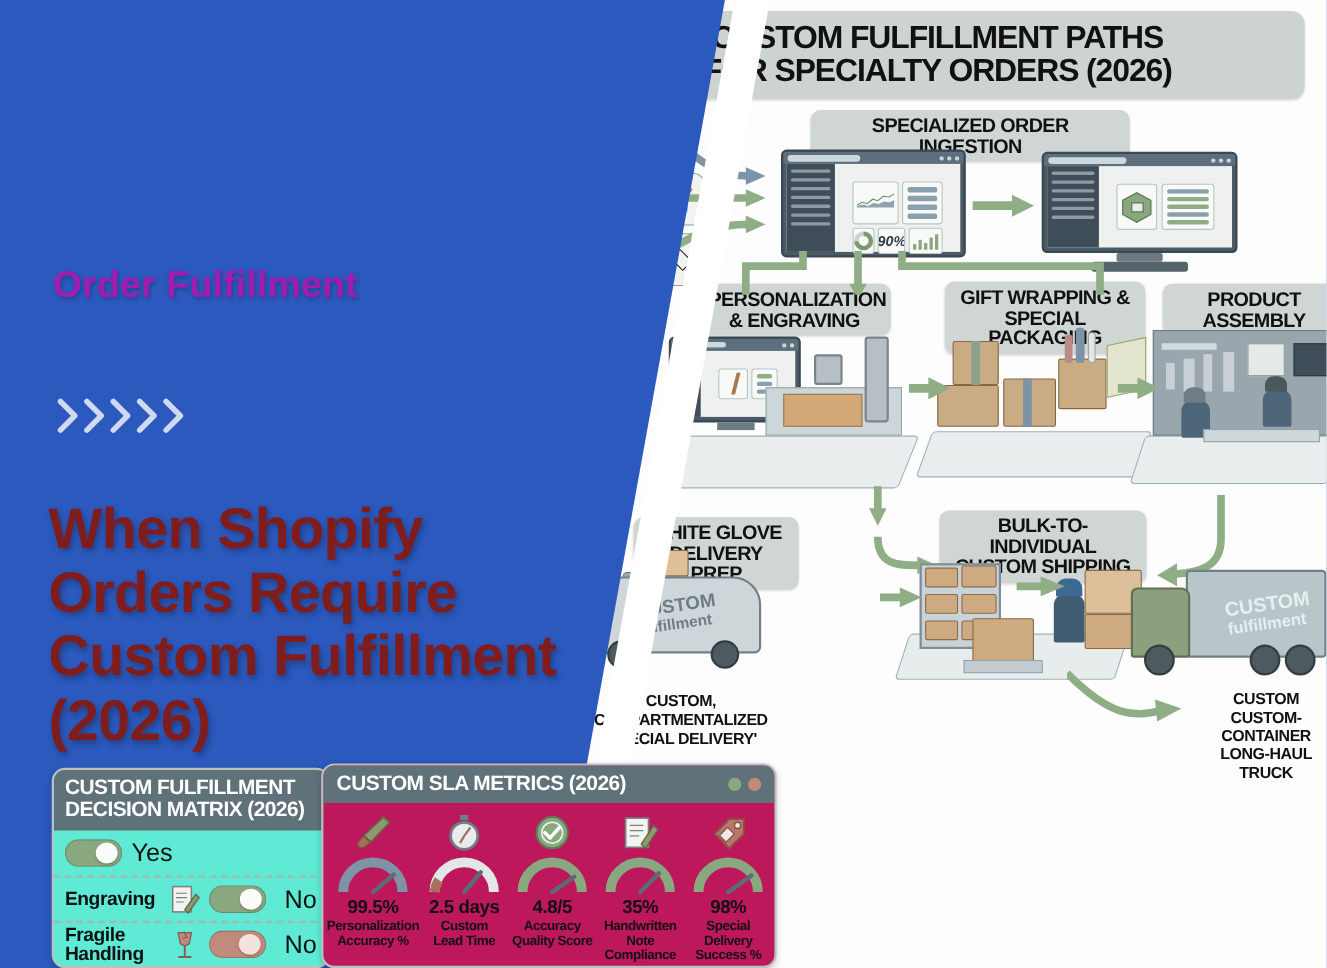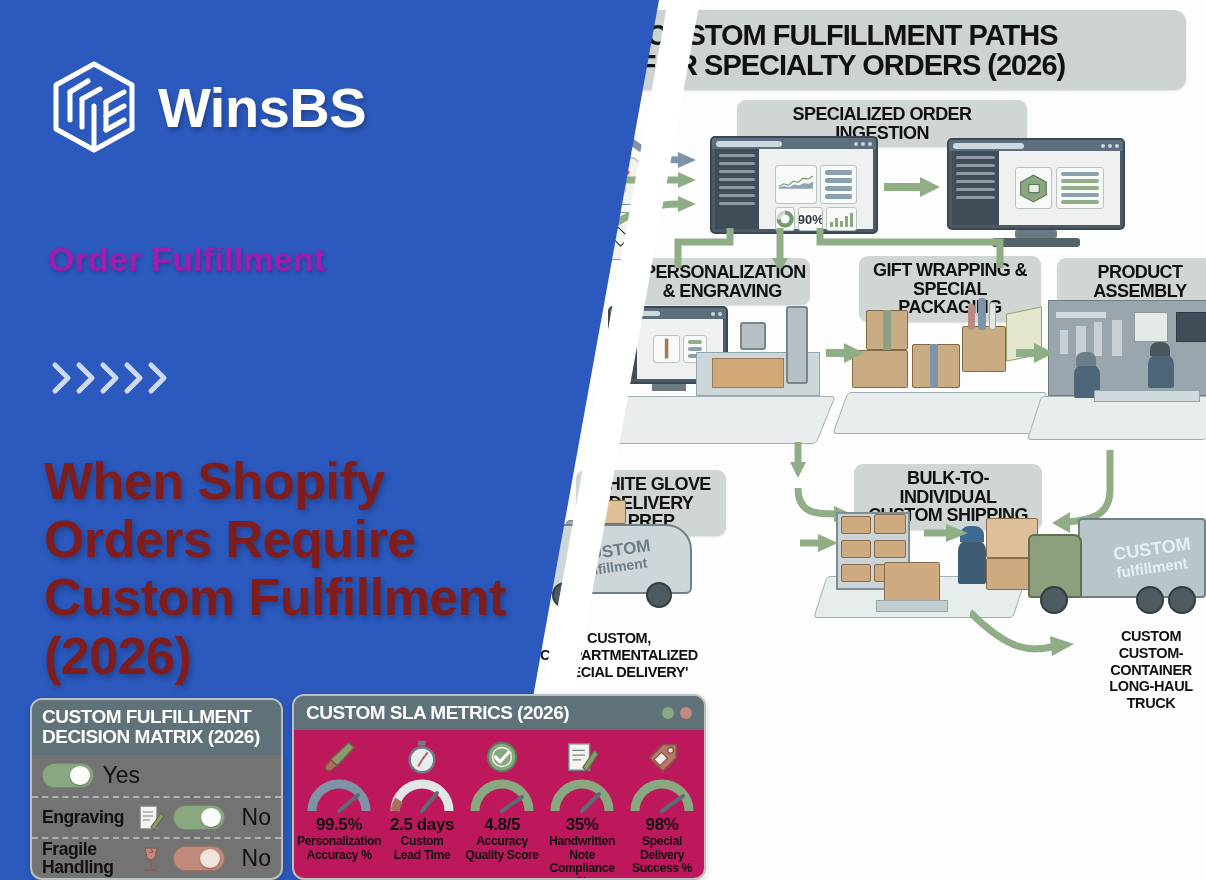--- a/index.html
+++ b/index.html
@@ -71,21 +71,21 @@
   .card-icon {
     position: absolute; background: #f2f3ef; border: 1.6px solid #8f9a9b; border-radius: 11px;
     display: flex; align-items: center; justify-content: center; font-size: 26px;
   }
   .mon { position: absolute; background: #4c5a66; border-radius: 5px; border: 2px solid #3b4752; overflow: hidden; }
   .mon .bar { height: 11px; background: #5d6e7c; display:flex; align-items:center; padding: 0 4px; gap:3px;}
   .mon .dot { width:4px; height:4px; border-radius:50%; background:#c9d3d8; }
   .mon .body { position: absolute; inset: 11px 3px 3px 3px; background:#eef1f0; display:flex; }
   .mon .side { width: 28%; background:#3f4d58; }
   .mon .side i { display:block; height:3px; margin:5px 4px; background:#8d9aa3; border-radius:2px;}
-  .mon .main { flex:1; padding:16px; display:flex; flex-direction:column; gap:3px;}
+  .mon .main { flex:1; padding:16px; display:flex; flex-direction:column; gap:3px;font-style:italic;}
   .panelbox { background:#f8faf8; border:1px solid #b9c4c2; border-radius:3px; flex:1; position:relative; overflow:hidden;}
   .spark { position:absolute; left:3px; right:3px; bottom:3px; top:9px; }
   .kpi { font-weight:700; color:#2c3b46; font-size:13px; display:flex; align-items:center; justify-content:center; height:100%;}
   .barlist { display:flex; flex-direction:column; gap:3px; padding:4px;}
   .barlist i { display:block; height:5px; border-radius:2px; background:#8aa0ad;}
   .barlist i.g { background:#8fae86; }
 
   .arrow-g { position: absolute; }
 
   .truckbody { position:absolute; background:#aebfc4; border:2px solid #6f8187; border-radius:4px; }
@@ -95,21 +95,21 @@
 
   .box3d { position:absolute; background:#cdaa80; border:1.6px solid #8a6c4b; border-radius:2px;}
   .box3d.t { background:#ddc09a; }
   .gbox { position:absolute; background:#c9ab84; border:1.6px solid #836848; border-radius:2px; }
   .ribbon { position:absolute; background:#8aa089; }
 
   
   .panel { position: absolute; border-radius: 12px; overflow: hidden; box-shadow: 0 2px 6px rgba(0,0,0,.18); }
   .panel-head { background: #5f7179; color: #fff; font-weight: 700; letter-spacing: -0.5px; }
 
-  .matrix { left: 30px; top: 698px; width: 253px; height: 182px; background: #737373; border: 2px solid #b9c2bf; z-index: 8;}
+  .matrix { left: 47px; top: 698px; width: 253px; height: 182px; background: #5eead4; border: 2px solid #b9c2bf; z-index: 8;}
   .matrix .panel-head { padding: 7px 10px 8px; font-size: 19px; line-height: 1.06; }
   .mrow { display: flex; align-items: center; padding: 0 10px; height: 41px; gap: 8px; }
   .mrow + .mrow { border-top: 2px dashed #aab4b1; }
   .mlabel { font-size: 17.5px; font-weight: 700; color: #111; flex: 1; line-height: 1.0; letter-spacing:-.4px;}
   .mini-ic { width: 28px; height: 30px; flex: 0 0 auto; }
   .toggle { width: 52px; height: 25px; border-radius: 14px; position: relative; flex: 0 0 auto; border: 1.5px solid rgba(0,0,0,.18); }
   .toggle.on { background: #8aa87f; }
   .toggle.off { background: #c08b7d; }
   .knob { position: absolute; top: 2px; width: 20px; height: 19px; border-radius: 50%; background: #fbfdfa; box-shadow: 0 1px 2px rgba(0,0,0,.3);}
   .toggle.on .knob { right: 3px; }
@@ -599,39 +599,20 @@
           <div>Success %</div>
         </div>
       </div>
 
     </div>
   </div>
 
   <div class="white-wedge"></div>
   <div class="blue-panel"></div>
 
-  <div class="brand">
-    <span class="logo-mark">
-      <svg viewBox="0 0 92 98" width="92" height="98">
-        <g fill="none" stroke="#ffffff" stroke-width="5" stroke-linejoin="round" stroke-linecap="round">
-          <path d="M46 6 L84 27 L84 71 L46 92 L8 71 L8 27 Z"></path>
-          <path d="M22 34 L40 23"></path>
-          <path d="M22 34 L22 62"></path>
-          <path d="M34 41 L52 31"></path>
-          <path d="M34 41 L34 69"></path>
-          <path d="M46 48 L46 90"></path>
-          <path d="M58 44 L76 34"></path>
-          <path d="M58 58 L76 48"></path>
-          <path d="M58 72 L76 62"></path>
-          <path d="M58 44 L58 72"></path>
-        </g>
-      </svg>
-    </span>
-    <span class="brand-name">WinsBS</span>
-  </div>
 
   <div class="category">Order Fulfillment</div>
 
   <div class="chevrons">
     <span class="chev"><svg viewBox="0 0 24 40" width="24" height="40">
           <path d="M5 7 L18 20 L5 33" fill="none" stroke="#cfd9ef" stroke-width="5" stroke-linecap="round" stroke-linejoin="round"></path>
         </svg></span>
     <span class="chev"><svg viewBox="0 0 24 40" width="24" height="40">
           <path d="M5 7 L18 20 L5 33" fill="none" stroke="#cfd9ef" stroke-width="5" stroke-linecap="round" stroke-linejoin="round"></path>
         </svg></span>

